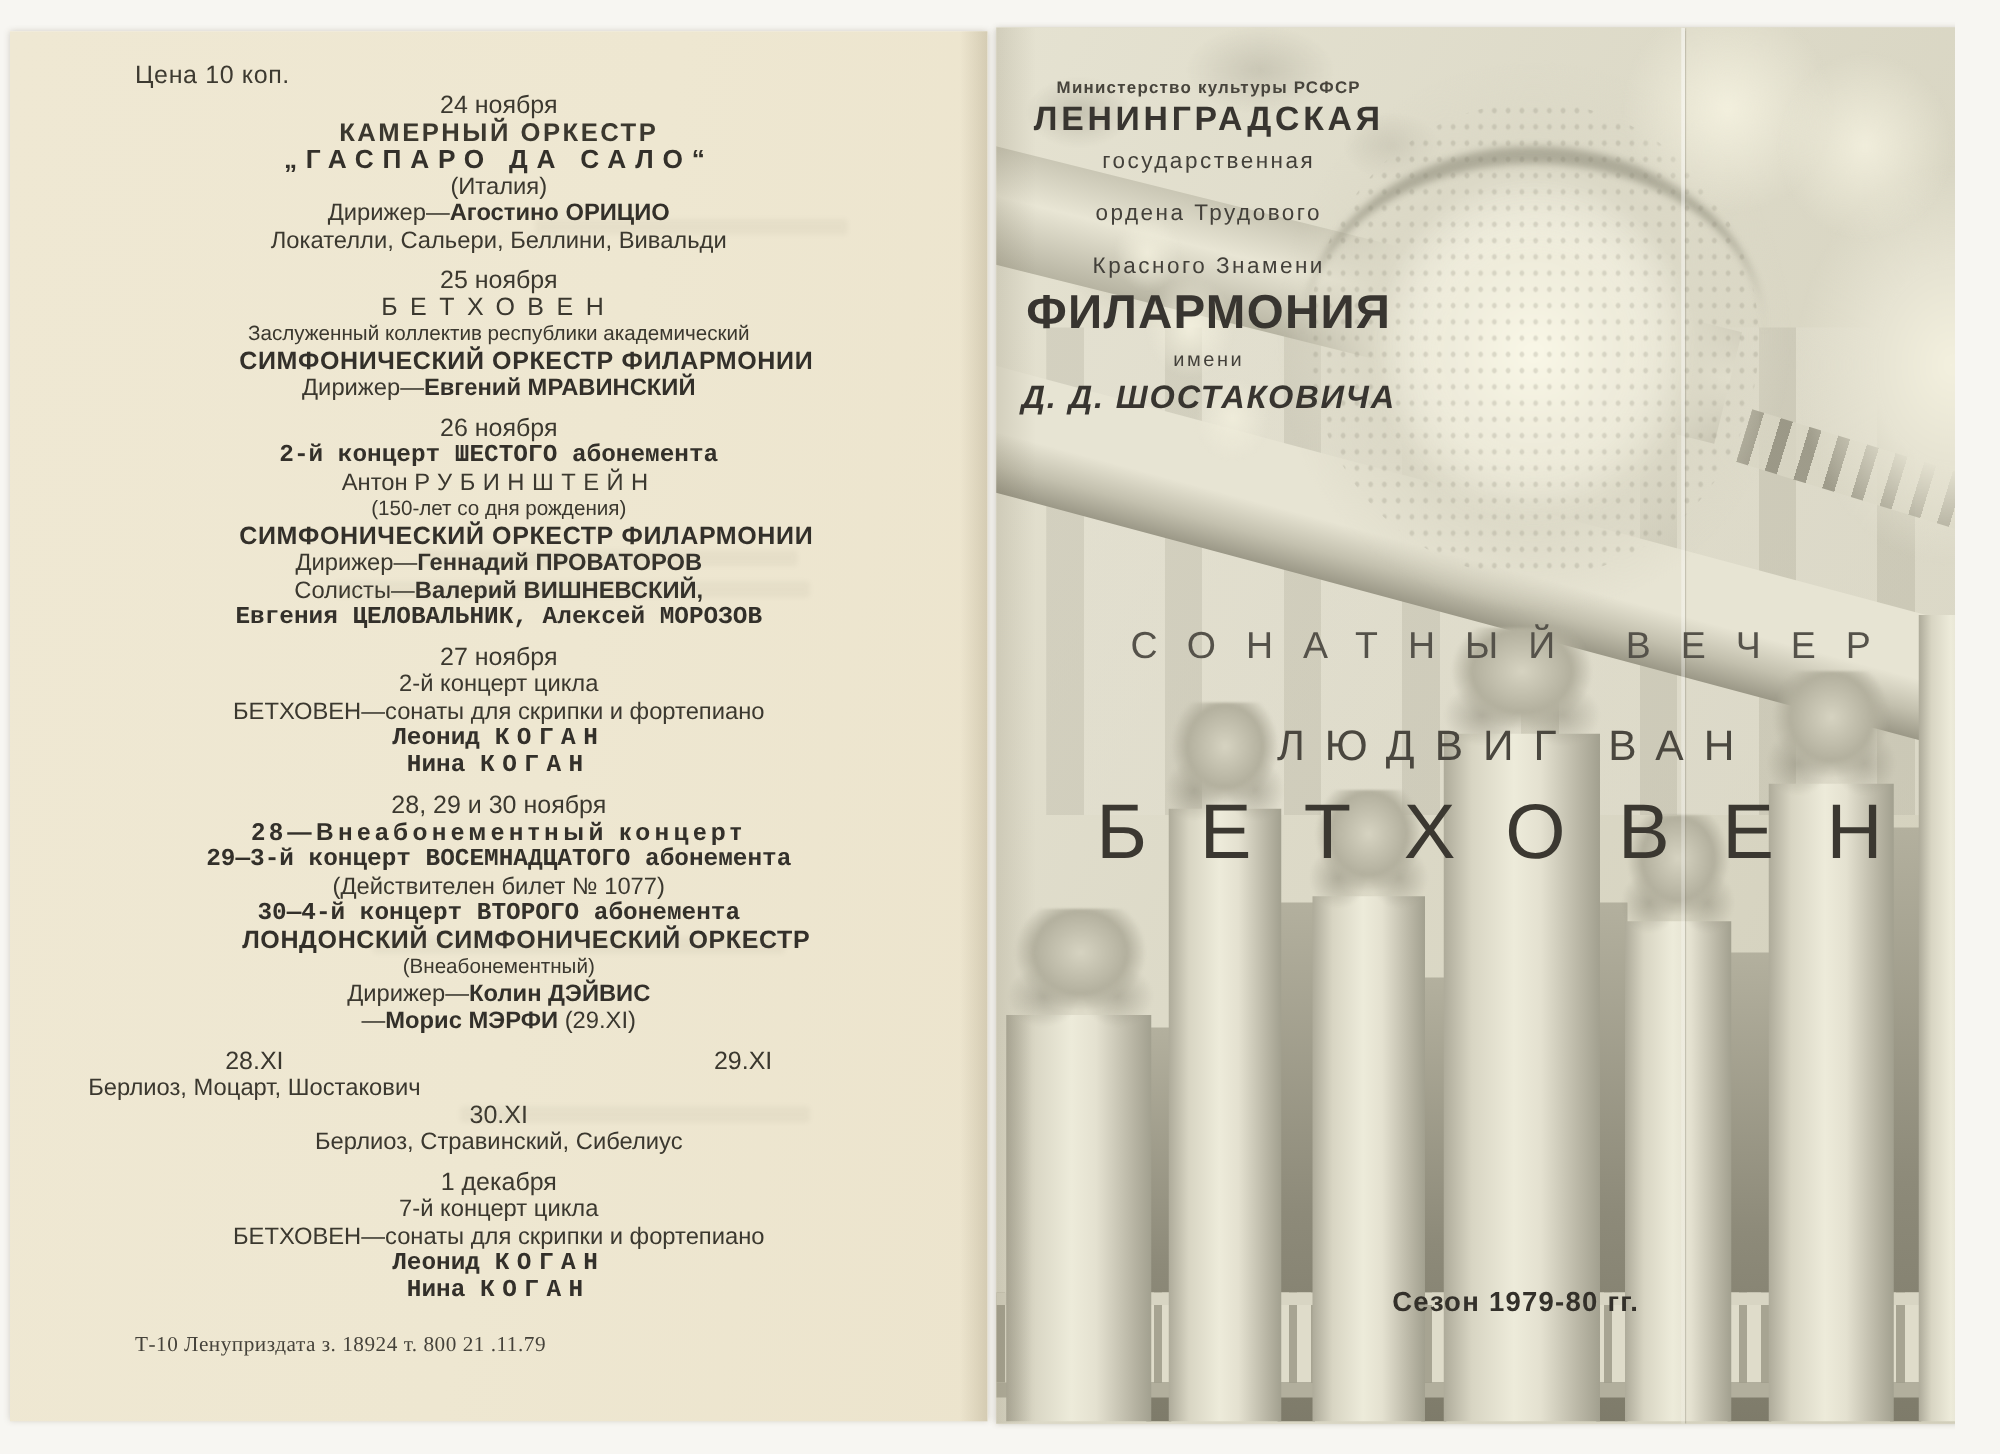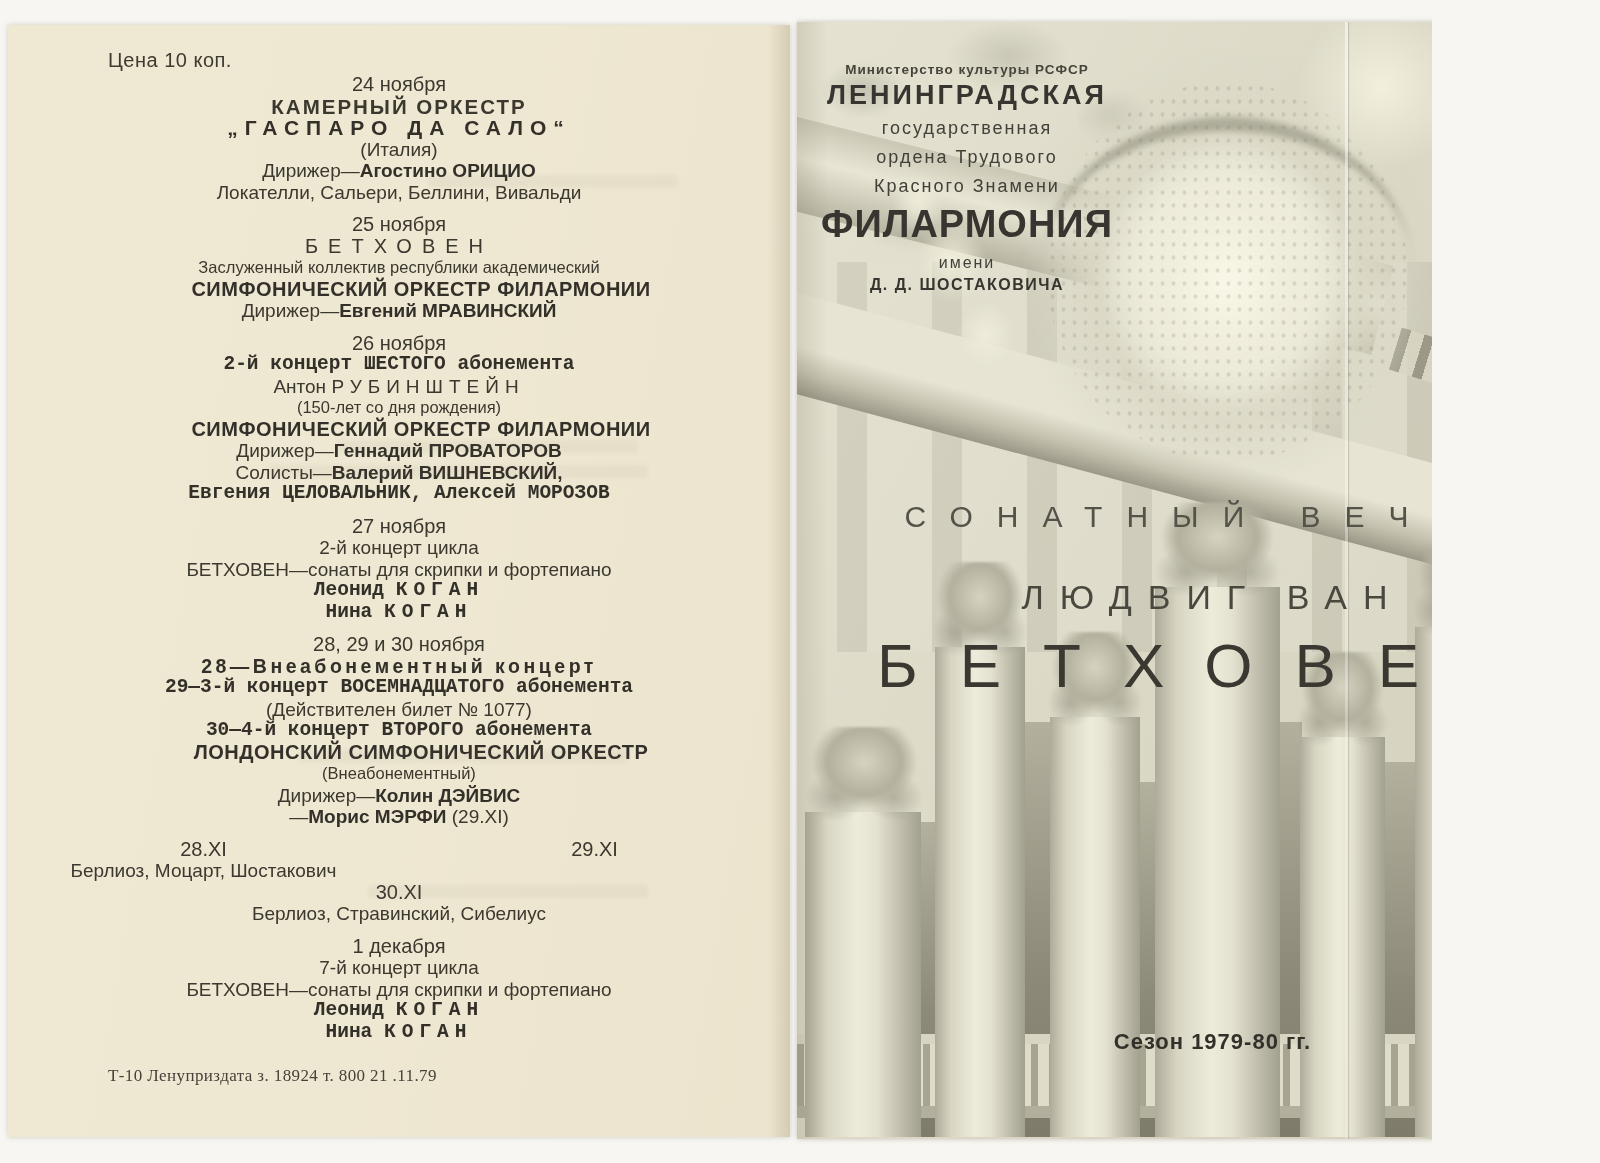--- a/index.html
+++ b/index.html
@@ -1,16 +1,16 @@
 <!DOCTYPE html>
 <html><head>
 <meta charset="utf-8">
 <style>
   html,body{margin:0;padding:0;background:#f7f6f2;}
-  .scan{position:relative;width:1432px;height:1163px;overflow:hidden;
+  .scan{position:relative;width:1564px;height:1163px;overflow:hidden;
         font-family:"Liberation Sans",sans-serif;color:#3a372e;}
 
   
   .left-page{position:absolute;left:8px;top:25px;width:782px;height:1112px;
     background:linear-gradient(100deg,#efe8d3 0%,#eee7d1 55%,#ece4cd 100%);
     box-shadow:0 0 5px rgba(90,80,55,.25);}
   .left-page .fold-shadow{position:absolute;right:0;top:0;width:26px;height:100%;
     background:linear-gradient(270deg,rgba(150,138,108,.28),rgba(150,138,108,0) 85%);}
   .price{position:absolute;left:100px;top:24px;font-size:20px;letter-spacing:.5px;color:#3d3a31;}
   .content{position:absolute;left:0;top:49px;width:100%;}
@@ -108,25 +108,25 @@
   .crease{left:548px;top:0;width:3px;height:100%;z-index:7;
     background:linear-gradient(rgba(255,255,255,.5),rgba(255,255,255,.15));
     box-shadow:1px 0 1px rgba(118,115,98,.3);}
   .photo-vignette{inset:0;z-index:7;pointer-events:none;background:
     linear-gradient(90deg,rgba(120,112,88,.18),rgba(120,112,88,0) 4%,rgba(120,112,88,0) 97%,rgba(120,112,88,.22));}
 
   
   .ministry{position:absolute;left:20px;top:40px;width:300px;text-align:center;z-index:10;color:#3f3c35;}
   .m1{font-weight:700;font-size:13.5px;letter-spacing:1px;color:#47443c;}
   .m2{font-weight:700;font-size:27px;letter-spacing:3px;margin-top:3px;color:#383530;}
-  .m3{font-size:18px;letter-spacing:2px;margin-top:8px;color:#43403a;}
+  .m3{font-size:18px;letter-spacing:2px;margin-top:21px;color:#43403a;}
   .m3.first{margin-top:7px;}
   .m4{font-weight:700;font-size:38px;letter-spacing:1px;margin-top:6px;color:#383530;}
   .m5{font-size:16px;letter-spacing:2px;margin-top:8px;color:#43403a;}
-  .m6{font-weight:700;font-size:16px;letter-spacing:1.5px;margin-top:4px;color:#383530;}
+  .m6{font-weight:700;font-size:26px;letter-spacing:1.5px;margin-top:4px;color:#383530;font-style:italic;}
   .cover-title{position:absolute;left:42px;right:6px;text-align:center;z-index:10;color:#4c4940;}
   .t-sonata{top:478px;font-size:30px;letter-spacing:24px;font-weight:400;color:#55524a;}
   .t-ludwig{top:556px;font-size:34px;letter-spacing:16px;font-weight:400;color:#4a473f;}
   .t-beethoven{top:608px;font-size:62px;letter-spacing:42px;font-weight:400;color:#3b3831;}
   .t-hall{top:971px;font-size:29px;letter-spacing:14px;font-weight:700;color:#33302a;}
   .t-season{top:1007px;font-size:22px;letter-spacing:1px;font-weight:700;color:#33302a;}
 </style>
 </head>
 <body>
 

